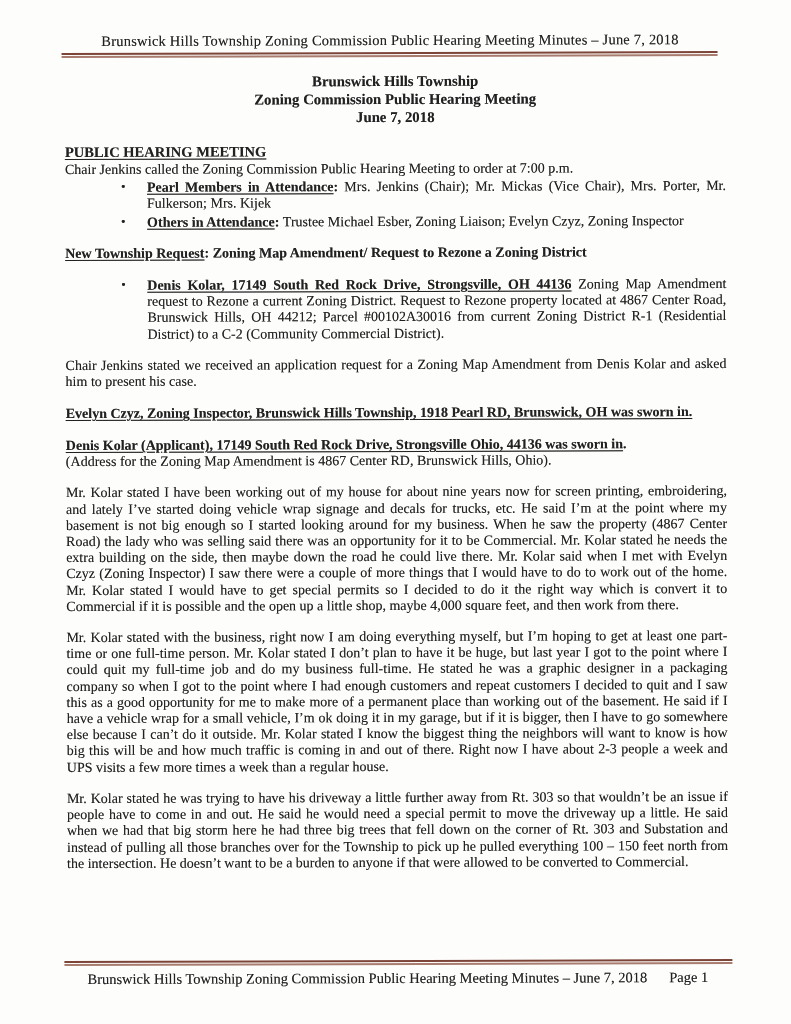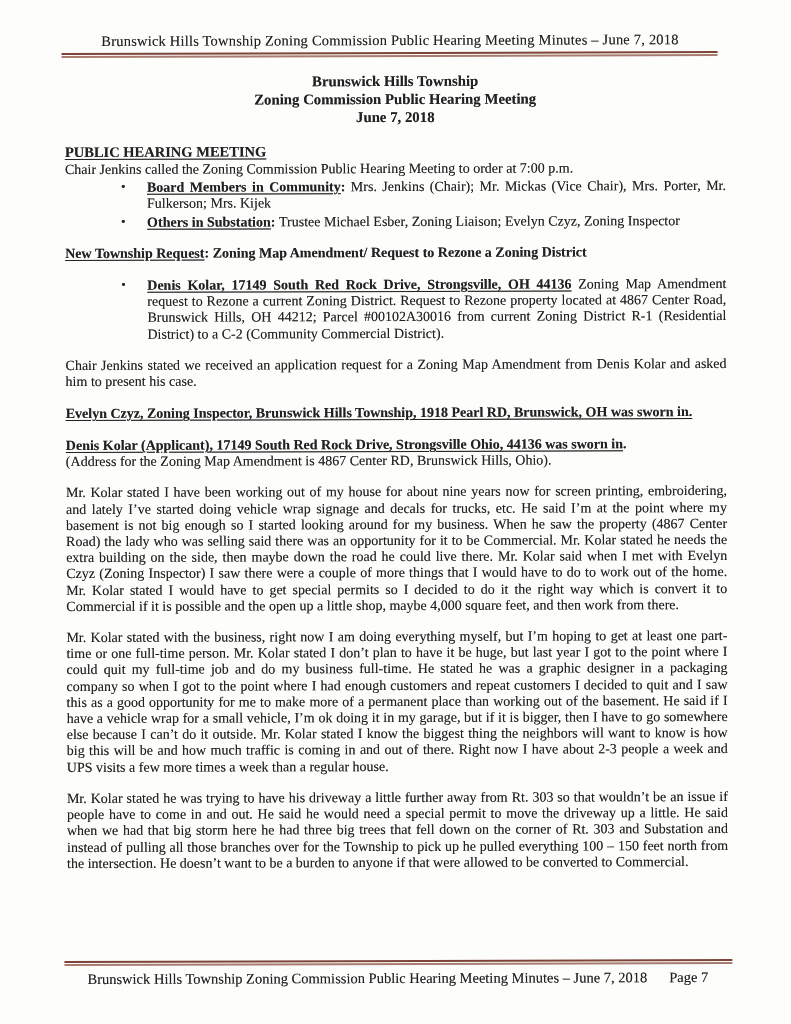--- a/index.html
+++ b/index.html
@@ -107,26 +107,26 @@
     <div>Zoning Commission Public Hearing Meeting</div>
     <div>June 7, 2018</div>
   </div>
 
   <div class="section-heading">PUBLIC HEARING MEETING</div>
 
   <div class="body-text intro-line">Chair Jenkins called the Zoning Commission Public Hearing Meeting to order at 7:00 p.m.</div>
 
   <div class="body-text bullet-item">
     <span class="bullet-marker">•</span>
-    <span class="bold-underline">Board Members in Community</span><span class="bold">: </span><span>Mrs. Jenkins (Chair); Mr. Mickas (Vice Chair), Mrs. Porter, Mr. Fulkerson; Mrs. Kijek</span>
+    <span class="bold-underline">Pearl Members in Attendance</span><span class="bold">: </span><span>Mrs. Jenkins (Chair); Mr. Mickas (Vice Chair), Mrs. Porter, Mr. Fulkerson; Mrs. Kijek</span>
   </div>
 
   <div class="body-text bullet-item">
     <span class="bullet-marker">•</span>
-    <span class="bold-underline">Others in Substation</span><span class="bold">:  </span><span>Trustee Michael Esber, Zoning Liaison; Evelyn Czyz, Zoning Inspector</span>
+    <span class="bold-underline">Others in Attendance</span><span class="bold">:  </span><span>Trustee Michael Esber, Zoning Liaison; Evelyn Czyz, Zoning Inspector</span>
   </div>
 
   <div class="nb-line">
     <span class="bold-underline">New Township Request</span><span class="bold">:  </span><span class="bold">Zoning Map Amendment/ Request to Rezone a Zoning District</span>
   </div>
 
   <div class="body-text bullet-item" style="margin-top:16px">
     <span class="bullet-marker">•</span>
     <span class="bold-underline">Denis Kolar, 17149 South Red Rock Drive, Strongsville, OH 44136</span><span> Zoning Map Amendment request to Rezone a current Zoning District.  Request to Rezone property located at 4867 Center Road, Brunswick Hills, OH 44212; Parcel #00102A30016 from current Zoning District R-1 (Residential District) to a C-2 (Community Commercial District).</span>
   </div>
@@ -143,17 +143,17 @@
   </div>
 
   <p class="body-text para">Mr. Kolar stated I have been working out of my house for about nine years now for screen printing, embroidering, and lately I’ve started doing vehicle wrap signage and decals for trucks, etc.  He said I’m at the point where my basement is not big enough so I started looking around for my business. When he saw the property (4867 Center Road) the lady who was selling said there was an opportunity for it to be Commercial.  Mr. Kolar stated he needs the extra building on the side, then maybe down the road he could live there. Mr. Kolar said when I met with Evelyn Czyz (Zoning Inspector) I saw there were a couple of more things that I would have to do to work out of the home.  Mr. Kolar stated I would have to get special permits so I decided to do it the right way which is convert it to Commercial if it is possible and the open up a little shop, maybe 4,000 square feet, and then work from there.</p>
   <p class="body-text para">Mr. Kolar stated with the business, right now I am doing everything myself, but I’m hoping to get at least one part-time or one full-time person.  Mr. Kolar stated I don’t plan to have it be huge, but last year I got to the point where I could quit my full-time job and do my business full-time.  He stated he was a graphic designer in a packaging company so when I got to the point where I had enough customers and repeat customers I decided to quit and I saw this as a good opportunity for me to make more of a permanent place than working out of the basement. He said if I have a vehicle wrap for a small vehicle, I’m ok doing it in my garage, but if it is bigger, then I have to go somewhere else because I can’t do it outside. Mr. Kolar stated I know the biggest thing the neighbors will want to know is how big this will be and how much traffic is coming in and out of there.  Right now I have about 2-3 people a week and UPS visits a few more times a week than a regular house.</p>
   <p class="body-text para">Mr. Kolar stated he was trying to have his driveway a little further away from Rt. 303 so that wouldn’t be an issue if people have to come in and out. He said he would need a special permit to move the driveway up a little. He said when we had that big storm here he had three big trees that fell down on the corner of Rt. 303 and Substation and instead of pulling all those branches over for the Township to pick up he pulled everything 100 – 150 feet north from the intersection.  He doesn’t want to be a burden to anyone if that were allowed to be converted to Commercial.</p>
 
   <div class="footer">
     <div class="rule"></div>
     <div class="footer-row">
       <span>Brunswick Hills Township Zoning Commission Public Hearing Meeting Minutes – June 7, 2018</span>
-      <span class="footer-page">Page 7</span>
+      <span class="footer-page">Page 1</span>
     </div>
   </div>
 
 </div>
 
 </body></html>

